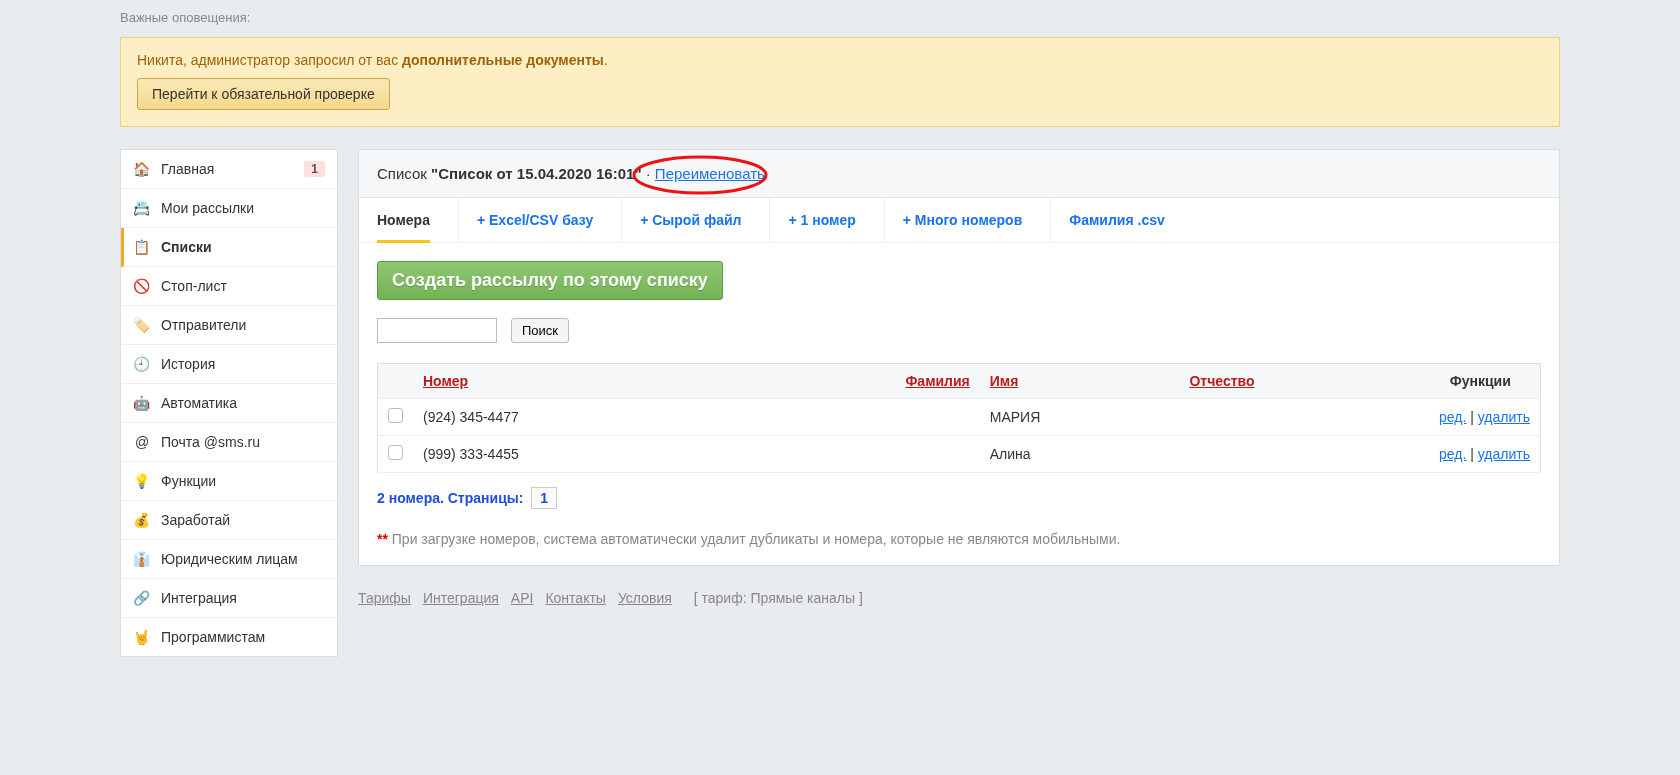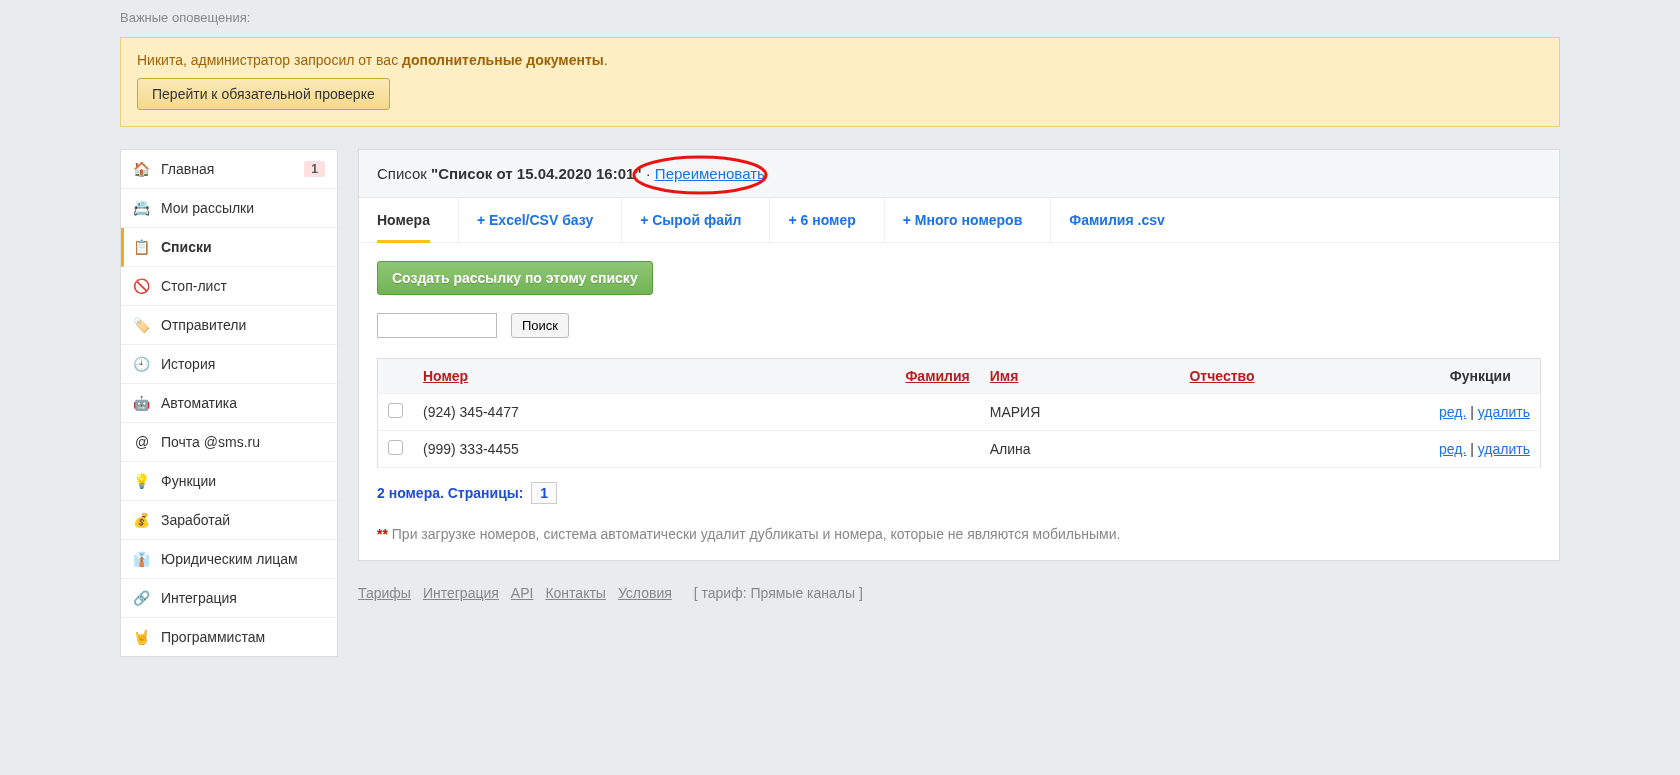--- a/index.html
+++ b/index.html
@@ -127,21 +127,21 @@
       left: 0; right: 28px; bottom: -1px;
       height: 3px;
       background: #f5c518;
     }
     .panel-body { padding: 18px; }
     .btn-green {
       background: linear-gradient(#8fc774, #72b354);
       border: 1px solid #5b9b40;
       color: #fff;
       padding: 8px 14px;
-      font-size: 14px;
+      font-size: 18px;
       border-radius: 3px;
       cursor: pointer;
       font-weight: bold;
       text-shadow: 0 1px 0 rgba(0,0,0,0.2);
     }
     .search-row {
       margin-top: 18px;
       display: flex;
       gap: 14px;
     }
@@ -307,21 +307,21 @@
             <svg class="ellipse-svg">
                 <ellipse cx="70" cy="22" rx="66" ry="18" fill="none" stroke="#e11" stroke-width="3"></ellipse>
               </svg>
           </div>
         </div>
 
         <div class="tabs" id="tabs">
             <div class="tab active">Номера</div>
             <div class="tab">+ Excel/CSV базу</div>
             <div class="tab">+ Сырой файл</div>
-            <div class="tab">+ 6 номер</div>
+            <div class="tab">+ 1 номер</div>
             <div class="tab">+ Много номеров</div>
             <div class="tab">Фамилия .csv</div>
           </div>
 
         <div class="panel-body">
           <button class="btn-green">Создать рассылку по этому списку</button>
 
           <div class="search-row">
             <input type="text" value="" style="">
             <button class="btn-small">Поиск</button>

